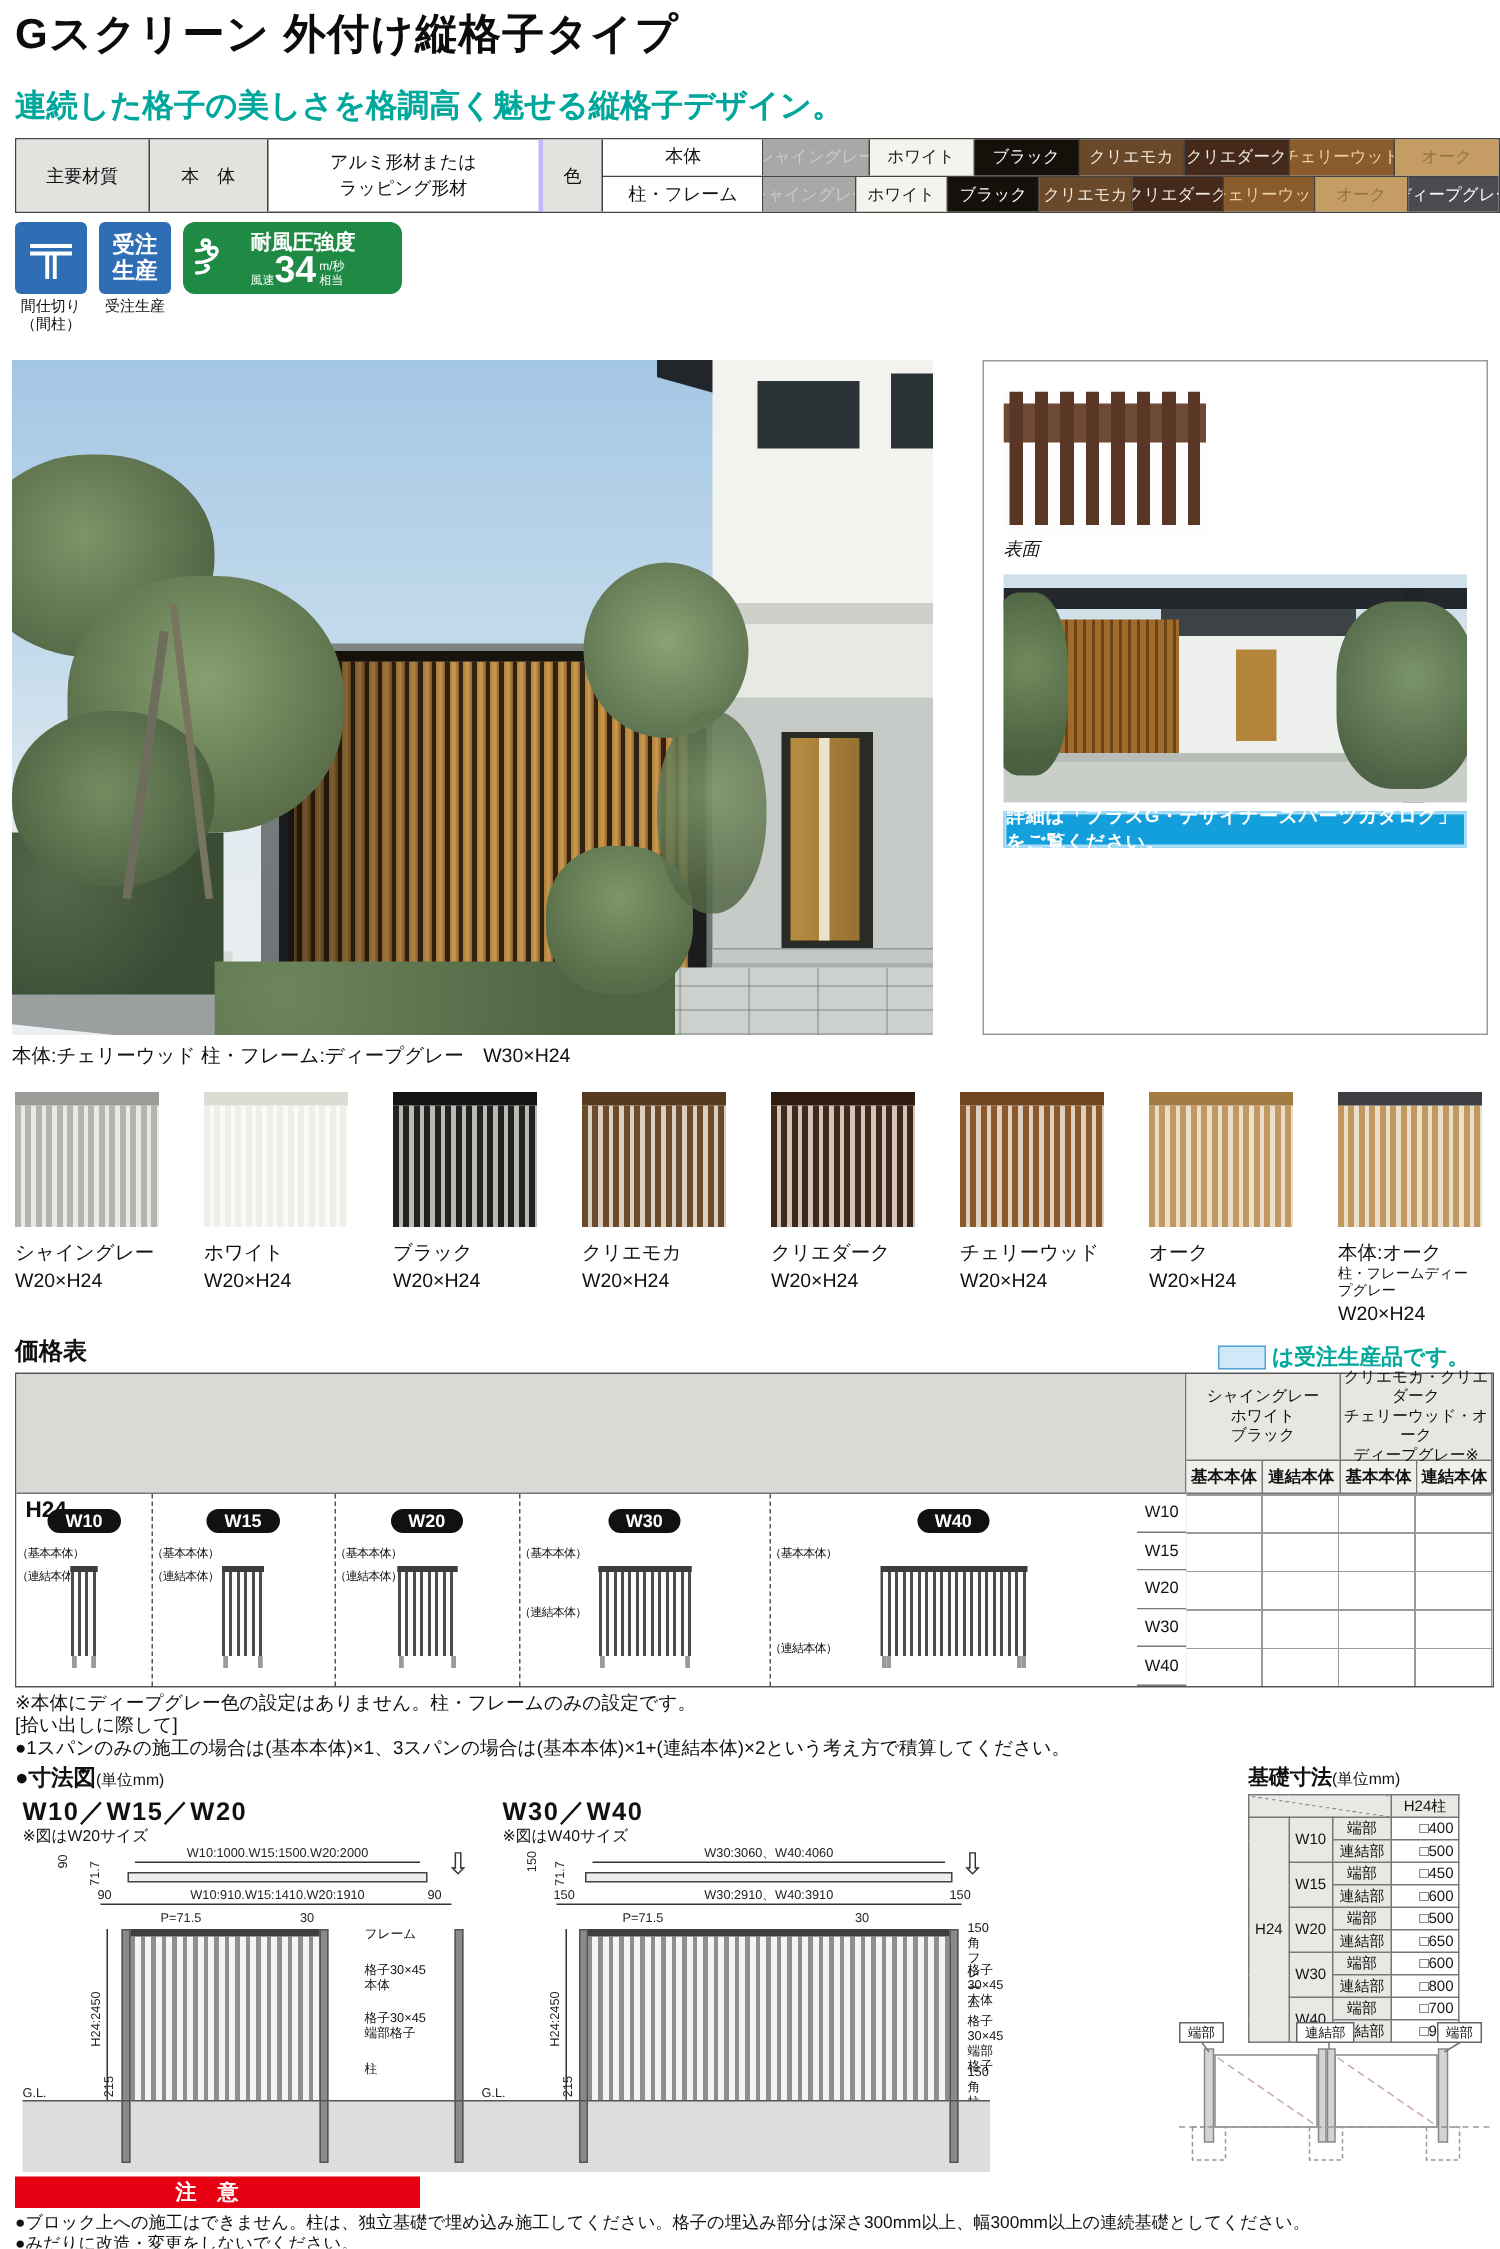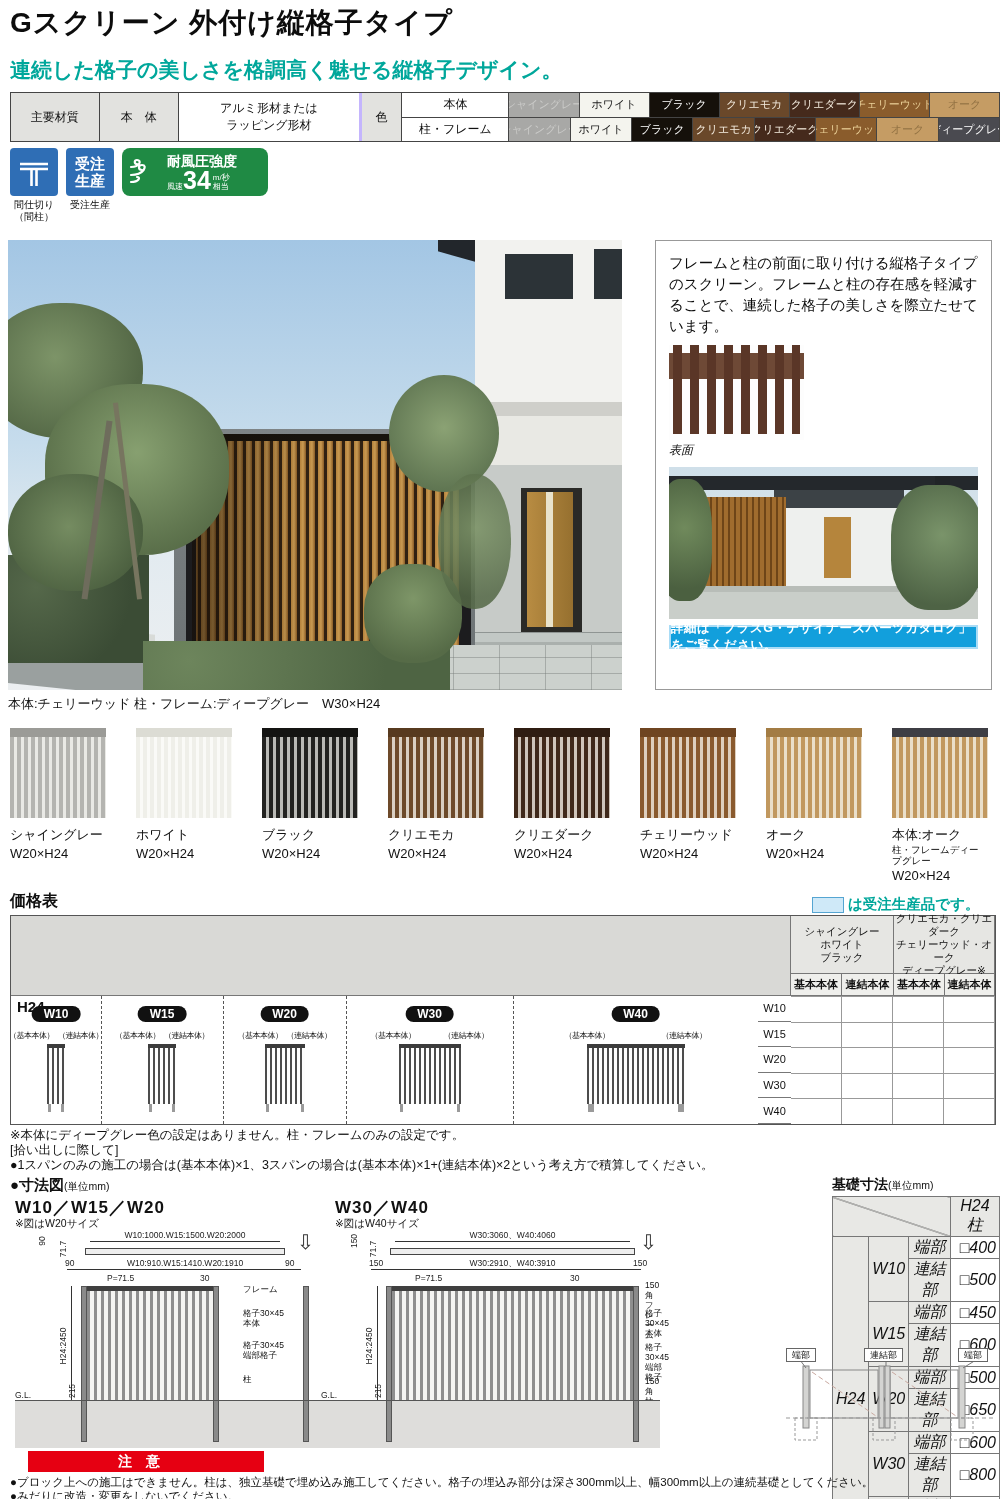--- a/index.html
+++ b/index.html
@@ -74,22 +74,22 @@
   .ph-s{top:58px;height:22px;background:#efefec;border-right:1px solid #777;border-bottom:1px solid #777;
         font-size:11px;font-weight:bold;display:flex;align-items:center;justify-content:center;}
   .pbody-left{left:0;top:80px;width:747px;height:128px;background:#fff;}
   .psep{top:80px;width:0;height:128px;border-left:1px dashed #555;}
   .pwcol{left:747px;top:80px;width:33px;height:128px;border-right:1px solid #777;}
   .pwrow{left:0;width:33px;height:25.6px;border-bottom:1px solid #777;font-size:11px;display:flex;align-items:center;justify-content:center;background:#fff;}
   #h24-label{left:6px;top:82px;font-size:15px;font-weight:bold;}
   .pgroup{top:80px;height:128px;}
   .pbadge{position:absolute;top:10px;left:50%;transform:translateX(-50%);background:#111;color:#fff;
           font-size:12px;font-weight:bold;border-radius:9px;padding:1px 12px;white-space:nowrap;}
-  .plabels{position:absolute;top:34px;left:0;right:0;display:flex;justify-content:center;gap:4px;
-           font-size:8px;letter-spacing:-0.5px;white-space:nowrap;}
+  .plabels{position:absolute;top:34px;left:0;right:0;display:flex;gap:4px;
+           font-size:8px;letter-spacing:-0.5px;white-space:nowrap;flex-direction:column;}
   .pminis{position:absolute;top:48px;left:0;right:0;display:flex;justify-content:center;gap:12px;}
   .mini{position:relative;height:60px;border-top:4px solid #3c3c3c;
         background:repeating-linear-gradient(90deg,#4c4c4c 0 2px,#fdfdfd 2px 5px);}
   .mini::before,.mini::after{content:"";position:absolute;bottom:-8px;width:3px;height:8px;background:#9a9a9a;}
   .mini::before{left:1px;} .mini::after{right:1px;}
 
   
   .note-line{left:10px;font-size:12.5px;line-height:15px;}
 
   
@@ -106,30 +106,30 @@
   .vline{border-left:1px solid #333;}
   .dpanel{border:2px solid #555;background:repeating-linear-gradient(90deg,#8e8e8e 0 3px,#f4f4f2 3px 7px);border-top:5px solid #3f3f3f;}
   .dpost{width:6px;background:#8a8a8a;border:1px solid #555;}
   .dground{background:#dedddb;border-top:1px solid #555;}
   .dframe{border:1px solid #444;background:#eee;}
   .darrow{font-size:20px;color:#333;}
   .dlbl{font-size:8.5px;line-height:10px;white-space:pre-line;}
 
   
   #ftable{position:absolute;left:832px;top:1196px;border-collapse:collapse;}
-  #ftable td{border:1px solid #777;font-size:16px;padding:0 3px;height:13px;text-align:center;font-style:italic;}
+  #ftable td{border:1px solid #777;font-size:10px;padding:0 3px;height:13px;text-align:center;}
   #ftable .fl{background:#e8e8e5;}
   #ftable .fv{background:#fff;text-align:right;min-width:38px;}
   #ftable .fdiag{background:linear-gradient(to top right,#e8e8e5 49.4%,#777 49.4% 50.6%,#e8e8e5 50.6%);min-width:88px;}
   #fschem{left:786px;top:1348px;width:210px;height:100px;}
   #fschem .slbl{position:absolute;top:0;border:1px solid #666;background:#fff;font-size:9px;padding:0 5px;line-height:12px;}
 
   
-  #caution-badge{left:10px;top:1451px;width:236px;height:21px;background:var(--red);color:#fff;
-                 font-size:14px;font-weight:bold;display:flex;align-items:center;justify-content:center;letter-spacing:14px;margin-left:18px;}
+  #caution-badge{left:10px;top:1451px;width:270px;height:21px;background:var(--red);color:#fff;
+                 font-size:14px;font-weight:bold;display:flex;align-items:center;justify-content:center;letter-spacing:14px;}
   .caution-line{left:10px;font-size:11.5px;line-height:13px;width:986px;}
 
   :root{--teal:#00a79b;--red:#e60012;--badge-blue:#2f6eb5;--badge-green:#1f8a44;
         --banner-blue:#129fdc;--legend-fill:#cfe9f8;}
 </style>
 </head>
 <body>
 
 <div class="abs" id="title">Gスクリーン 外付け縦格子タイプ</div>
 <div class="abs" id="subtitle">連続した格子の美しさを格調高く魅せる縦格子デザイン。</div>
@@ -223,21 +223,20 @@
   <div style="left:6%;top:32%;width:30%;height:38%;background:radial-gradient(circle at 50% 40%,#87a070,#596e49 75%);border-radius:46%"></div>
   <div style="left:0%;top:52%;width:22%;height:26%;background:radial-gradient(circle at 45% 45%,#758c61,#4c6040 75%);border-radius:48%"></div>
   <div style="left:14%;top:40%;width:1%;height:40%;background:#6e6c5c;transform:rotate(8deg)"></div>
   <div style="left:19%;top:36%;width:0.8%;height:44%;background:#77755f;transform:rotate(-7deg)"></div>
   <div style="left:62%;top:30%;width:18%;height:26%;background:radial-gradient(circle at 50% 45%,#8ba274,#5d7350 78%);border-radius:50%"></div>
   <div style="left:70%;top:52%;width:12%;height:30%;background:radial-gradient(circle at 50% 40%,rgba(125,148,104,.9),rgba(84,104,70,.85) 78%);border-radius:48%"></div>
 </div>
 <div class="abs" id="hero-caption">本体:チェリーウッド 柱・フレーム:ディープグレー　W30×H24</div>
 
 <div class="abs" id="ipanel">
-  <div class="ipara">フレームと柱の前面に取り付ける縦格子タイプのスクリーン。フレームと柱の存在感を軽減することで、連続した格子の美しさを際立たせています。</div>
   <div id="ifaces">
     <div>
       <div class="face">
         <div style="left:0;top:8px;width:100%;height:26px;background:#6e4936"></div>
         <div style="left:4px;top:0;right:4px;bottom:6px;background:repeating-linear-gradient(90deg,#5a3627 0 9px,transparent 9px 17px)"></div>
       </div>
       <div class="face-label">表面</div>
     </div>
   </div>
   <div class="photo">

